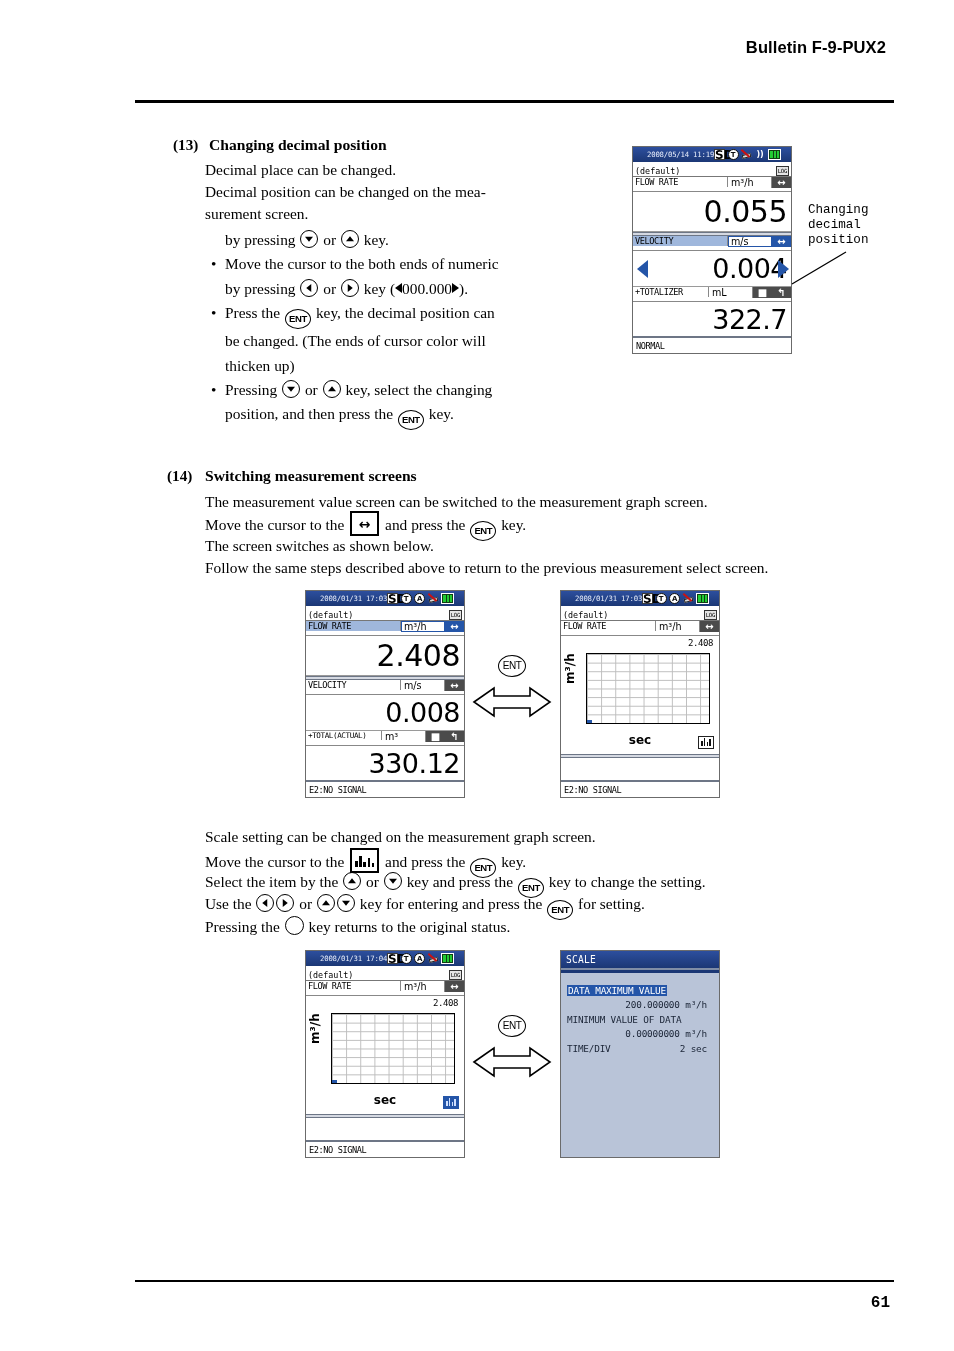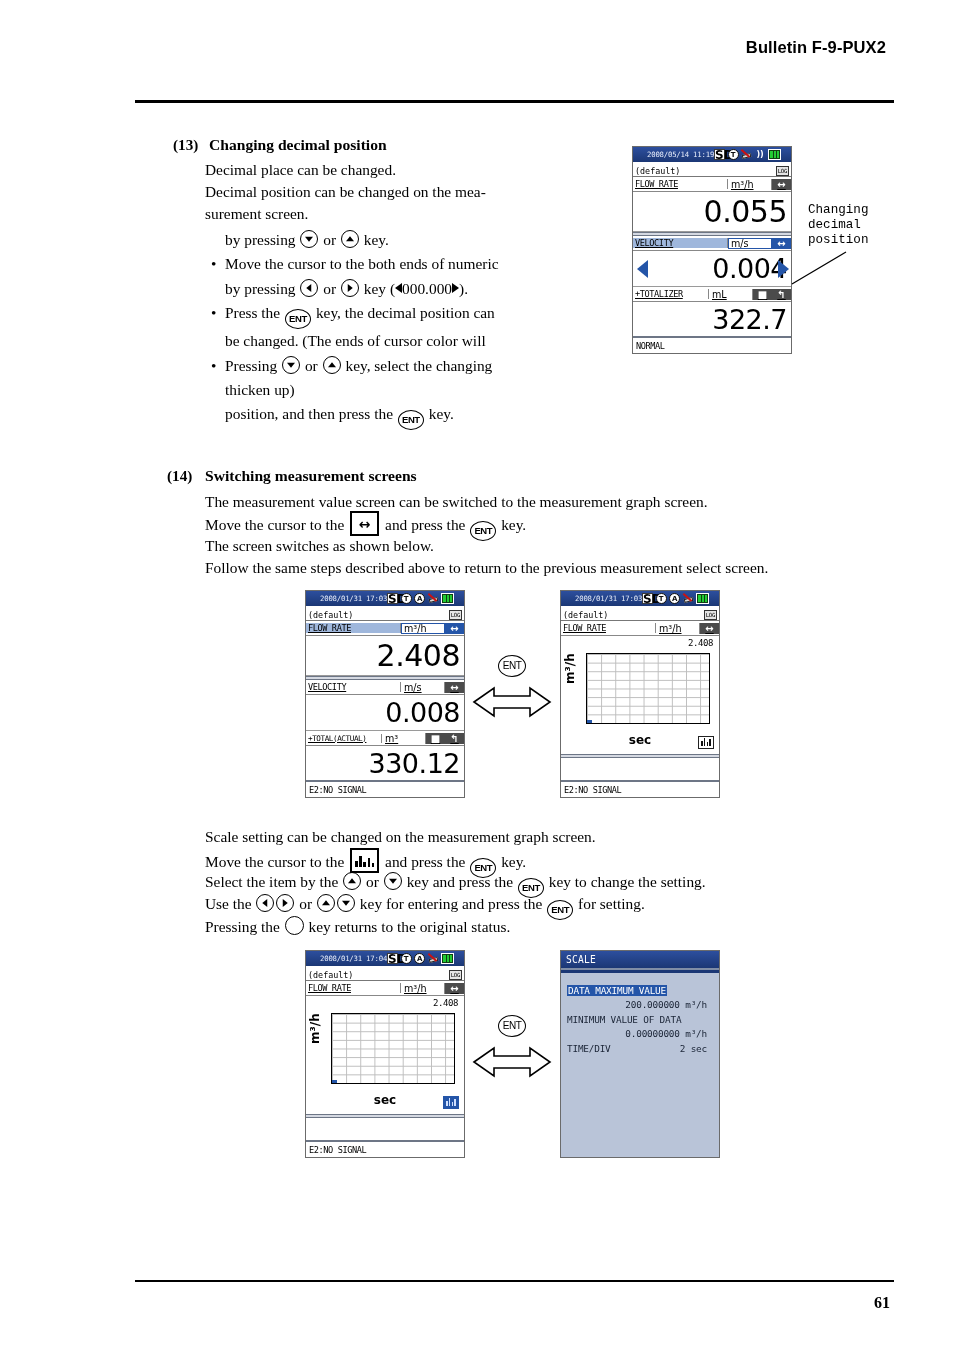--- a/index.html
+++ b/index.html
@@ -39,21 +39,21 @@
     left: 135px;
     right: 60px;
     top: 1280px;
     height: 1.6px;
     background: #000;
   }
   .page-number {
     position: absolute;
     right: 64px;
     top: 1294px;
-    font-family: Liberation Serif, serif;
+    font-family: Liberation Mono, monospace;
     font-size: 16px;
     font-weight: bold;
   }
 
   
   .sec-num {
     position: absolute;
     font-weight: bold;
     font-size: 15.2px;
     font-family: "Liberation Serif", serif;
@@ -311,24 +311,23 @@
     border: 1px solid #333;
     background: #e4e4e4;
     font-size: 5.6px;
     padding: 0.5px 1px;
     line-height: 7px;
     letter-spacing: -0.3px;
   }
   .lcd-labelrow {
     height: 15px;
     display: flex;
-    align-items: center;
+    align-items: flex-start;
     box-sizing: border-box;
     border-bottom: 1px solid #888;
-    text-decoration: underline;
   }
   .lcd-labelrow .lbl {
     flex: 1;
     display: flex;
     align-items: center;
     padding-left: 2px;
     font-size: 8.6px;
     font-family: "DejaVu Sans Mono", monospace;
     letter-spacing: -0.4px;
     border-right: 1px solid #888;
@@ -600,28 +599,28 @@
   </div>
   <div class="bullet-row">
     <span class="bullet-dot">•</span><span>Press the</span>
     <span class="key ent">ENT</span>
     <span>key, the decimal position can</span>
   </div>
   <div class="bullet-row">
     <span class="bullet-ind"></span><span>be changed. (The ends of cursor color will</span>
   </div>
   <div class="bullet-row">
+    <span class="bullet-ind"></span><span>thicken up)</span>
+  </div>
+  <div class="bullet-row">
     <span class="bullet-dot">•</span><span>Pressing</span>
     <span class="key"><span class="tri down"></span></span>
     <span>or</span>
     <span class="key"><span class="tri up"></span></span>
     <span>key, select the changing</span>
-  </div>
-  <div class="bullet-row">
-    <span class="bullet-ind"></span><span>thicken up)</span>
   </div>
   <div class="bullet-row">
     <span class="bullet-ind"></span><span>position, and then press the</span>
     <span class="key ent">ENT</span>
     <span>key.</span>
   </div>
 </div>
 
 <div class="lcd" id="lcd1" style="left:632px; top:146px; width:160px; height:208px;">
   <div class="lcd-status">

